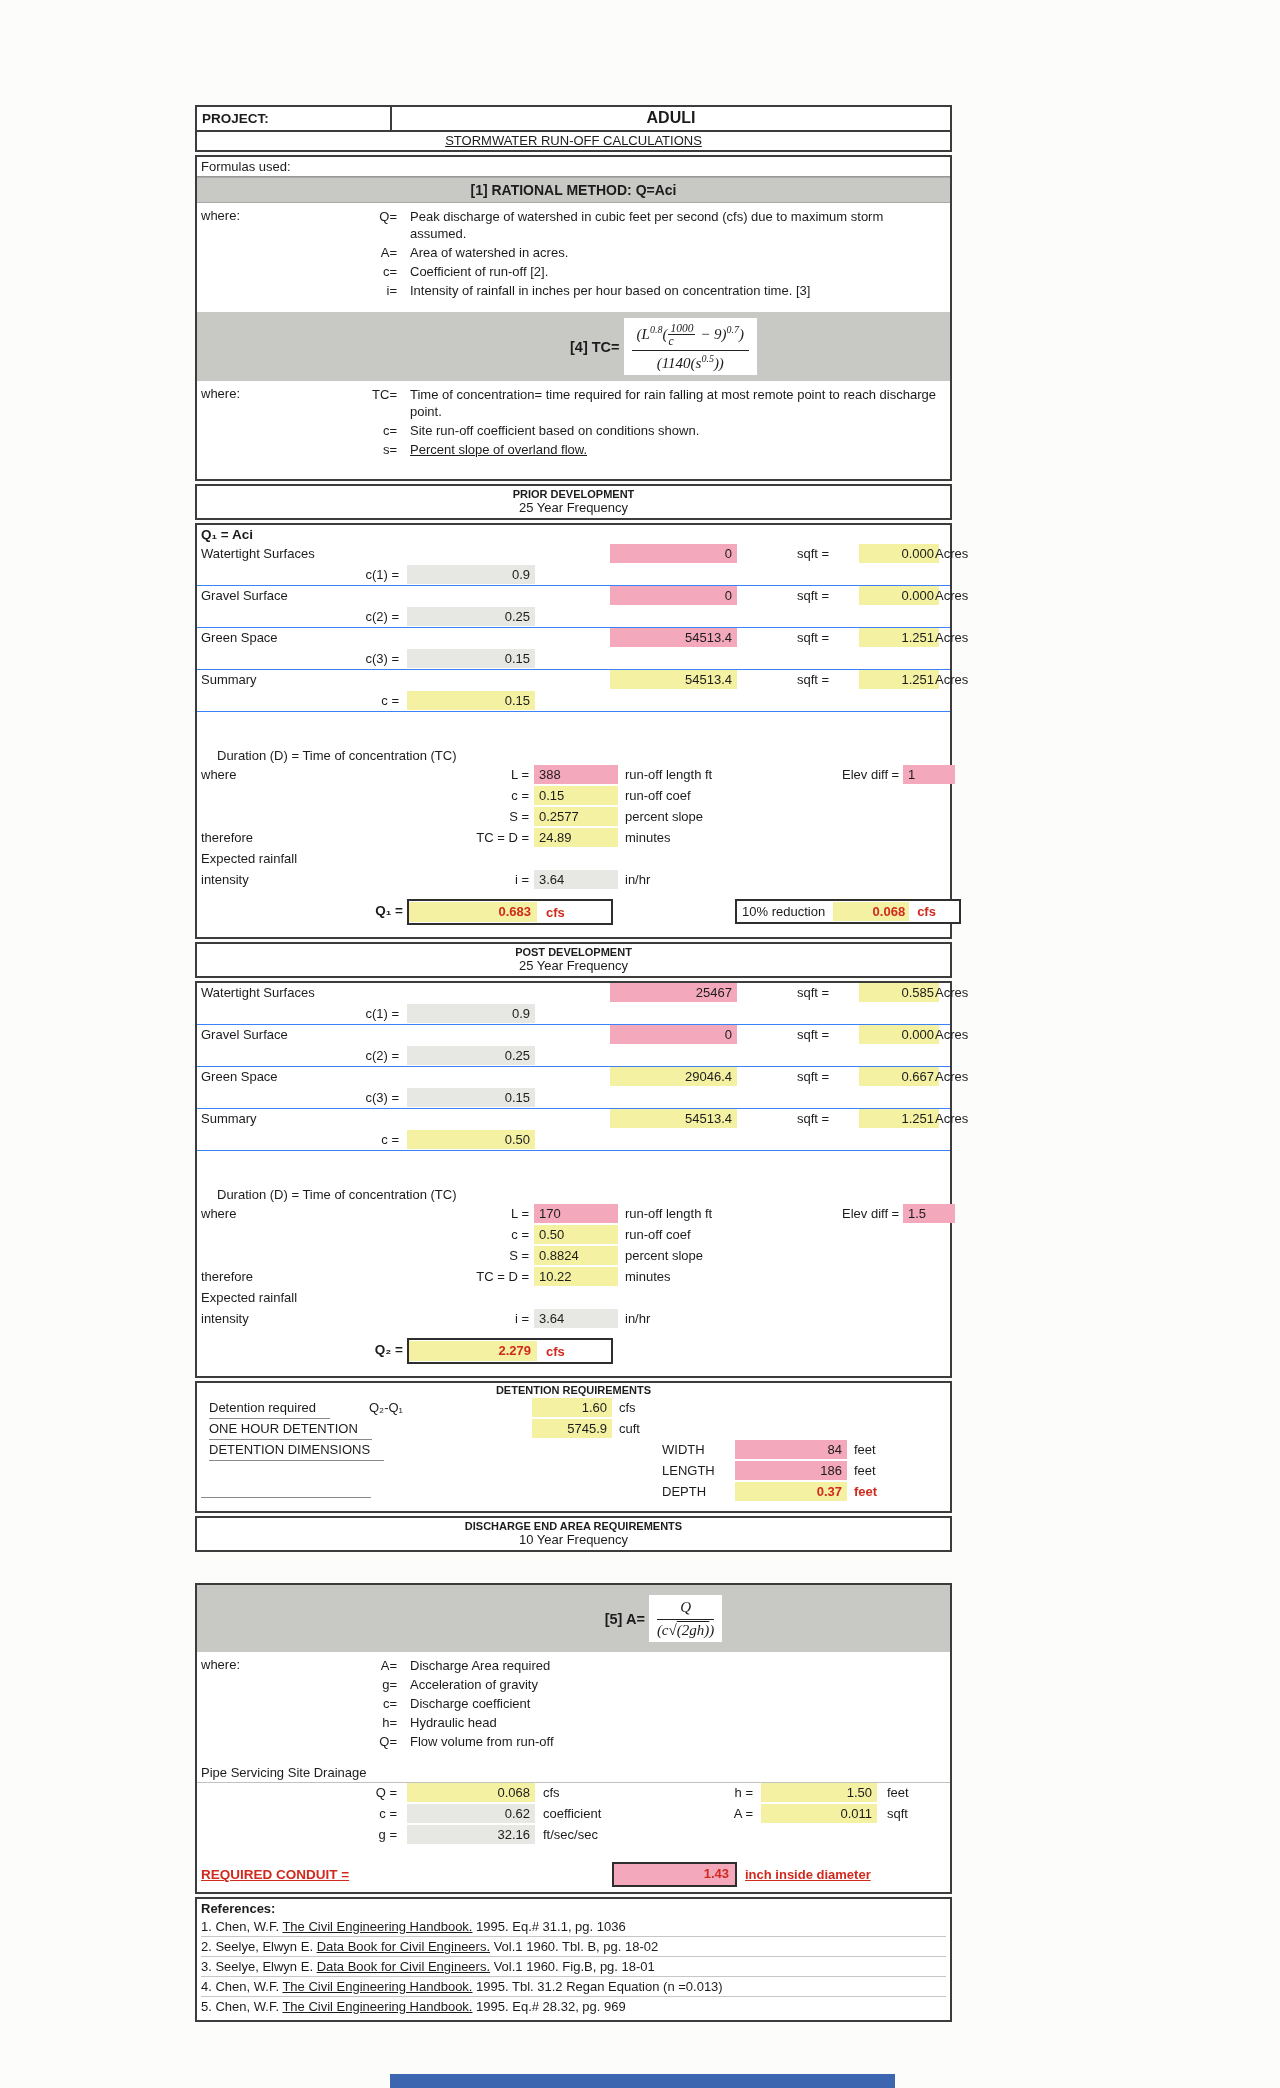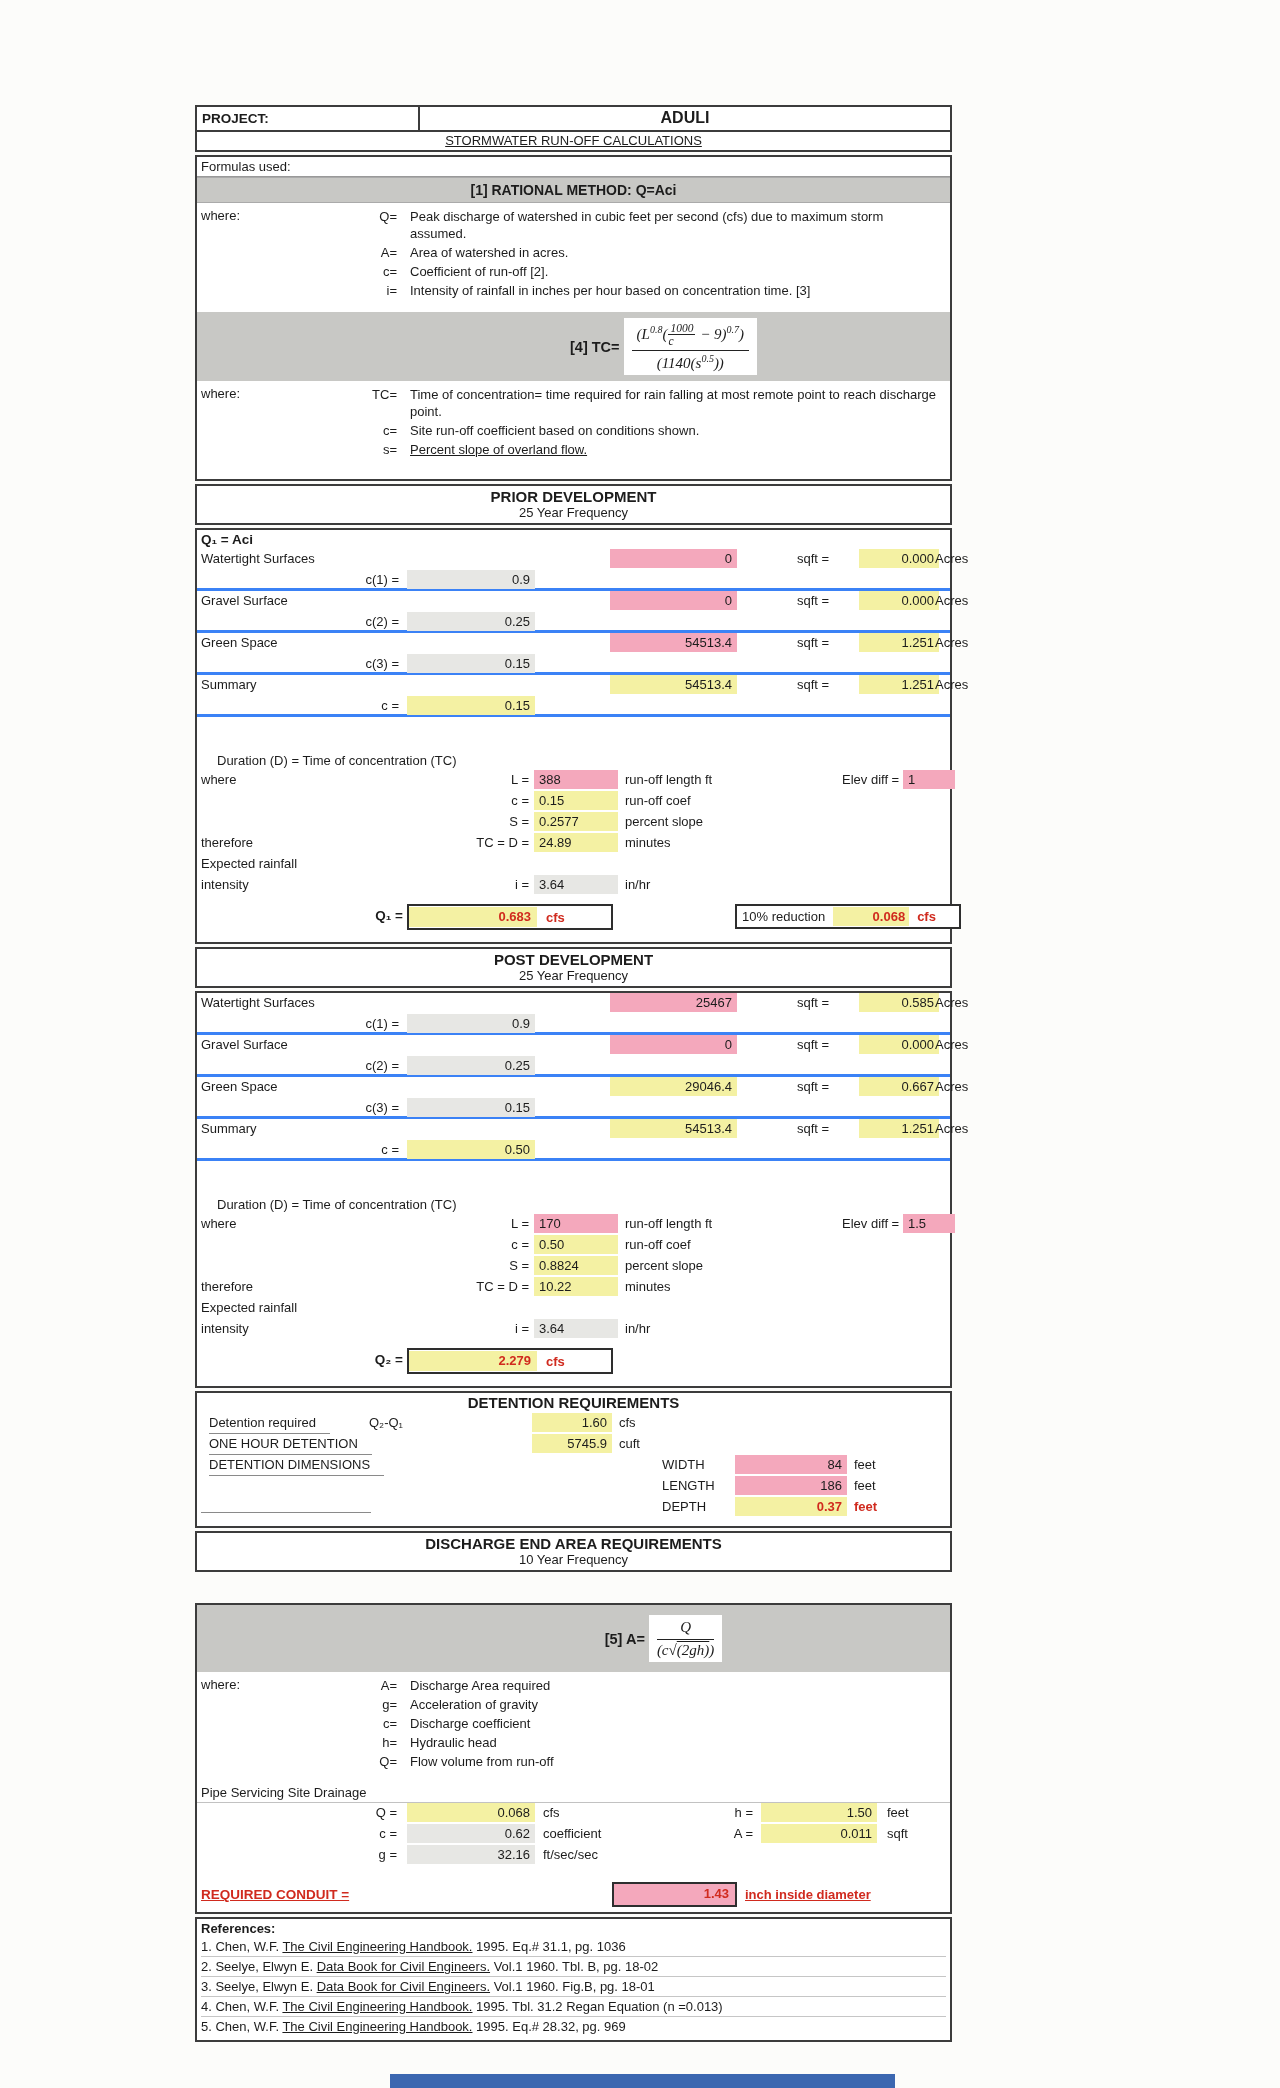--- a/index.html
+++ b/index.html
@@ -5,21 +5,21 @@
   :root{
     --pink:#f4a8bc; --yellow:#f4f1a3; --gray-cell:#e7e7e4; --banner:#c8c8c5;
     --red:#d02a1e; --border:#3c3c3c; --blue-bar:#3c67b0;
   }
   *{box-sizing:border-box; margin:0; padding:0;}
   html,body{width:1280px; height:2088px; overflow:hidden;}
   body{background:#fcfcfa; font-family:"Liberation Sans", sans-serif; font-size:13px; color:#1c1c1c; position:relative;}
   .sheet{position:absolute; left:195px; top:105px; width:757px;}
   .box{border:2px solid var(--border); background:#fff; margin-bottom:3px; position:relative;}
   .proj-row{display:flex; align-items:stretch; border-bottom:2px solid var(--border);}
-  .proj-cell{width:223px; border-right:2px solid var(--border); font-weight:bold; padding:4px 5px; font-size:13.5px;}
+  .proj-cell{width:195px; border-right:2px solid var(--border); font-weight:bold; padding:4px 5px; font-size:13.5px;}
   .title-cell{flex:1; text-align:center; font-weight:bold; font-size:16px; padding:2px 0;}
   .subtitle-row{text-align:center; padding:1px 0 2px;}
   .u{text-decoration:underline;}
   .formulas-label{padding:2px 4px; border-bottom:1px solid #999;}
   .banner{background:var(--banner); text-align:center; font-weight:bold; font-size:14px; padding:4px 0; border-top:1px solid #aaa; border-bottom:1px solid #aaa;}
   .where{position:relative; padding:4px 0 12px;}
   .w-row{position:relative; padding:1px 10px 1px 213px; line-height:17px; min-height:17px;}
   .w-sym{position:absolute; left:120px; width:80px; text-align:right;}
   .w-where{position:absolute; left:4px; top:0;}
   .fbanner{background:var(--banner); padding:6px 0; display:flex; align-items:center; justify-content:center;}
@@ -28,34 +28,34 @@
   .fbox{background:#fff; padding:3px 8px; font-family:"Liberation Serif", serif; font-style:italic; font-size:15px;}
   .frac{display:inline-block; text-align:center; vertical-align:middle;}
   .frac .fnum{display:block; border-bottom:1.4px solid #222; padding:1px 5px 3px;}
   .frac .fden{display:block; padding-top:2px;}
   sup{font-size:10px;}
   .ifrac{display:inline-block; vertical-align:-0.5em; text-align:left; font-size:11.5px; line-height:1.05; margin:0 1px;}
   .ifrac .top{display:block; border-bottom:1px solid #222; padding:0 2px;}
   .ifrac .bot{display:block;}
   .sqrt-rad{text-decoration:overline;}
   .band{text-align:center; padding:2px 0 3px;}
-  .band .bt{font-weight:bold; font-size:15px; display:block;}
+  .band .bt{font-weight:bold; font-size:11px; display:block;}
   .band .bs{display:block;}
   .eq-row{font-weight:bold; padding:2px 4px; font-size:13.5px;}
   .srow, .crow, .drow, .prow, .detrow{position:relative; height:21px; line-height:20px;}
   .srow .s-label{position:absolute; left:4px;}
   .vcell{position:absolute; text-align:right; padding-right:5px; height:19px;}
   .pink{background:var(--pink);} .yellowc{background:var(--yellow);} .grayc{background:var(--gray-cell);}
   .s-sqft{left:413px; width:127px;}
   .s-sqftlab{position:absolute; left:600px;}
   .s-acres{left:650px; width:80px;margin-left:12px;}
   .s-acreslab{position:absolute; left:738px;}
   .c-label{position:absolute; left:120px; width:82px; text-align:right;}
   .c-cell{left:210px; width:128px;}
-  .crow{border-bottom:3px solid #3b82f6;}
+  .crow{border-bottom:1px solid #3b82f6;}
   .dur-title{padding:2px 20px;}
   .d-lead{position:absolute; left:4px;}
   .d-sym{position:absolute; left:248px; width:84px; text-align:right;}
   .d-cell{left:337px; width:84px; text-align:left; padding-left:5px;}
   .d-desc{position:absolute; left:428px;}
   .d-elevlab{position:absolute; left:645px;}
   .d-elevcell{left:706px; width:52px; text-align:left; padding-left:5px;}
   .res-row{position:relative; height:30px; margin-top:8px;}
   .res-label{position:absolute; left:150px; width:56px; text-align:right; font-weight:bold; font-size:13.5px; top:4px;}
   .res-box{position:absolute; left:210px; width:206px; top:0; border:2.5px solid #2e2e2e; background:#fff; height:26px; display:flex; align-items:center;}

